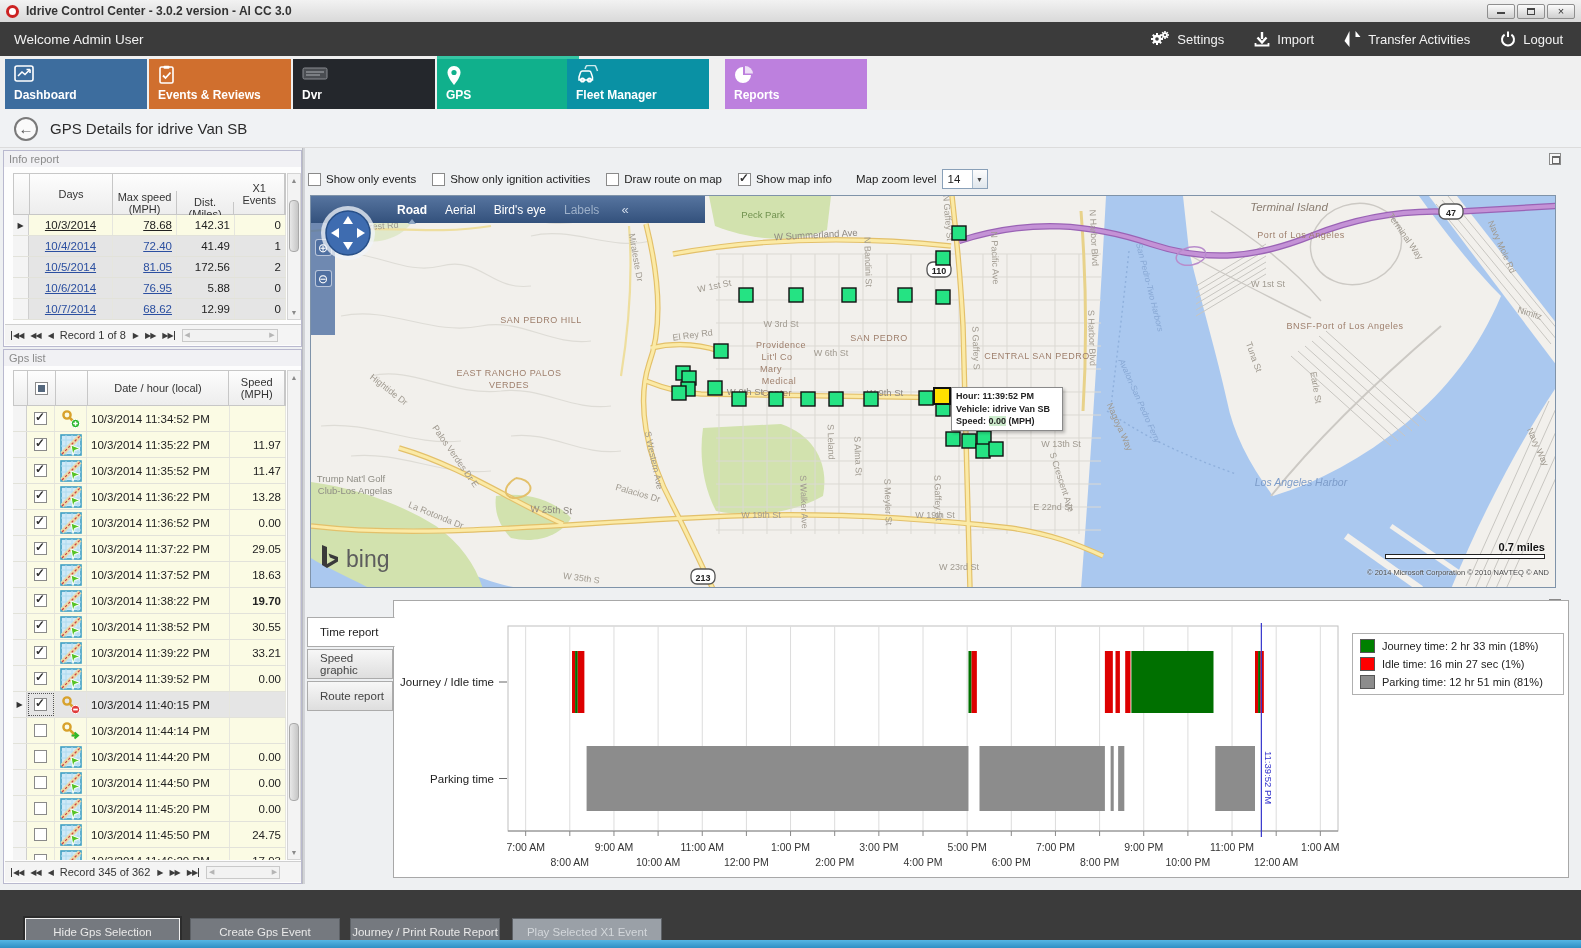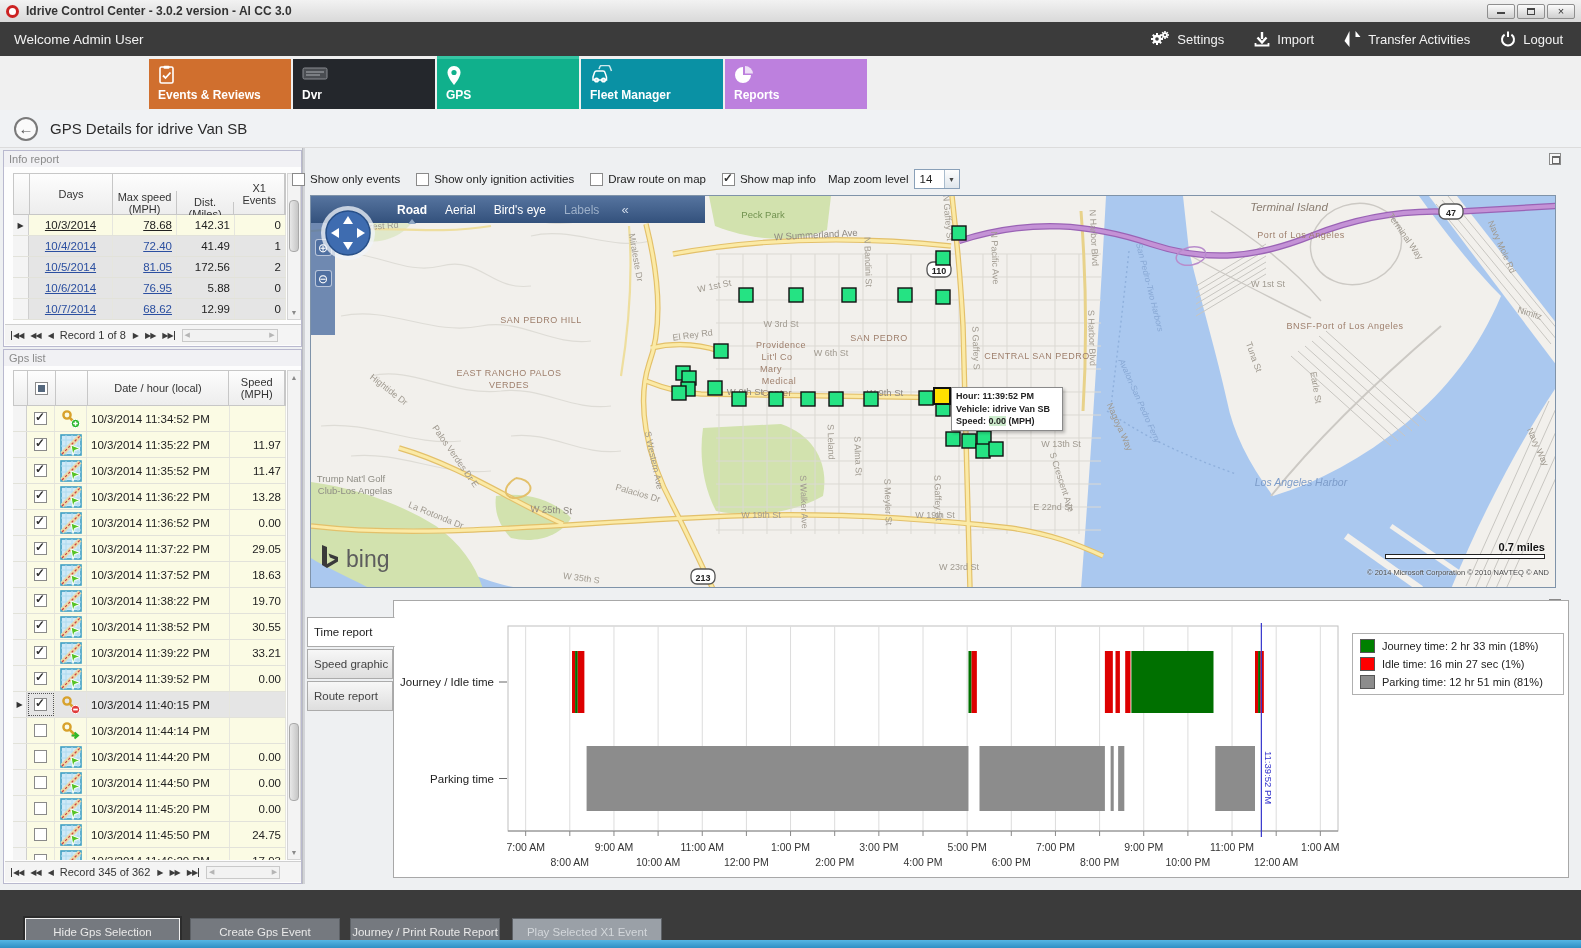--- a/index.html
+++ b/index.html
@@ -50,21 +50,21 @@
   .minihs{height:13px;border:1px solid #c9c9c9;background:#f2f2f2;display:flex;align-items:center;justify-content:space-between;font-size:7px;color:#b5b5b5;padding:0 2px}
   .vscroll{position:absolute;width:14px;background:#f3f3f3;border:1px solid #d4d4d4}
   .vscroll .arr{position:absolute;left:0;width:12px;height:13px;font-size:7px;color:#8a8a8a;text-align:center;line-height:13px}
   .vscroll .thumb{position:absolute;left:1px;width:10px;background:linear-gradient(90deg,#e8e8e8,#c6c6c6);border:1px solid #a9a9a9;border-radius:4px}
   .chk{display:inline-block;width:13px;height:13px;border:1px solid #8a8a8a;background:#fff;position:relative}
   .chk .mark{position:absolute;left:0px;top:-3px;font-size:12px;font-weight:bold;color:#333}
   .chkall{display:inline-block;width:13px;height:13px;border:1px solid #8a8a8a;background:#fff;position:relative}
   .chkall::after{content:"";position:absolute;left:2px;top:2px;width:7px;height:7px;background:#55687e}
   .focusdotted{outline:1px dotted #555;outline-offset:-2px}
   
-  #maprow{position:absolute;left:292px;top:167px;width:1240px;height:24px;display:flex;align-items:center;gap:12px;font-size:11.5px;color:#222}
+  #maprow{position:absolute;left:308px;top:167px;width:1240px;height:24px;display:flex;align-items:center;gap:24px;font-size:11.5px;color:#222}
   .mc{display:flex;align-items:center;gap:5px}
   #zoomsel{width:46px;height:20px;border:1px solid #89a0b8;background:#fff;display:flex;align-items:center;font-size:11.5px}
   #zoomsel .v{flex:1;padding-left:5px}
   #zoomsel .da{width:15px;height:100%;border-left:1px solid #a9bccd;background:linear-gradient(#fdfdfd,#dfe6ec);font-size:7px;color:#444;display:flex;align-items:center;justify-content:center}
   .expandbtn{position:absolute;width:12px;height:12px;border:1px solid #8a8a8a;background:#f7f7f7}
   .expandbtn::after{content:"";position:absolute;left:2px;top:2px;width:6px;height:5px;border:1px solid #666;border-top-width:2px}
   
   #mapwrap{position:absolute;left:310px;top:195px;width:1246px;height:393px;border:1px solid #7f93a9;background:#f2f0ec;overflow:hidden}
   #mapnav{position:absolute;left:0;top:0;width:394px;height:27px;background:linear-gradient(#56749f,#33517c);display:flex;align-items:center;color:#fff;font-size:12px;padding-left:86px;gap:18px;z-index:6}
   #mapnav .mi{position:relative}
@@ -89,21 +89,21 @@
   .ml-g2{fill:#8f8d85;font-size:9.5px}
   .ml-rd{fill:#8e8880;font-size:9.5px}
   .ml-b{fill:#9e7f6c;font-size:9px;letter-spacing:.5px}
   .ml-bi{fill:#8b7e72;font-style:italic;font-size:11.5px}
   .ml-gr{fill:#71924f;font-size:9.5px}
   .ml-bl{fill:#7d9cc9;font-style:italic;font-size:10.5px}
   .ml-bl2{fill:#88a8d4;font-style:italic;font-size:8.5px}
   .shieldtext{fill:#222;font-size:9px;font-weight:bold}
   
   #chartbox{position:absolute;left:393px;top:600px;width:1176px;height:278px;background:#fff;border:1px solid #a8a8a8}
-  .ctab{position:absolute;left:307px;width:86px;height:30px;font-size:11.5px;display:flex;align-items:center;padding-left:6px;color:#444;background:linear-gradient(#f7f7f7,#dedede);border:1px solid #ababab;cursor:default}
+  .ctab{position:absolute;left:307px;width:86px;height:30px;font-size:11.5px;display:flex;align-items:center;padding-left:12px;color:#444;background:linear-gradient(#f7f7f7,#dedede);border:1px solid #ababab;cursor:default}
   .ctab.active{background:#fff;color:#222;width:88px;border-right-color:#fff;z-index:2}
   #legend{position:absolute;left:1352px;top:633px;width:212px;background:#fff;border:1px solid #b0b0b0;padding:5px 7px;display:flex;flex-direction:column;gap:4px;z-index:3}
   .lgrow{display:flex;align-items:center;gap:7px;font-size:11px;color:#222}
   .lgswatch{width:15px;height:14px;border:1px solid #555;flex:0 0 auto}
   
   #footerbar{position:absolute;left:0;top:890px;width:1581px;height:50px;background:#3b3b3b}
   .fbtn{position:absolute;top:28px;height:28px;background:#75797f;color:#e9e9e9;font-size:11.5px;display:flex;align-items:center;justify-content:center;border:1px solid #5d6166}
   .fbtn.focused{border:1px solid #f2f2f2;box-shadow:0 0 0 2px #2c2c2c}
   .fbtn.disabled{background:#9aa0a7;color:#d3d7db}
   #bottomstrip{position:absolute;left:0;top:940px;width:1581px;height:8px;background:linear-gradient(#57b6e4,#2f8fc4)}
@@ -174,20 +174,28 @@
             <path d="M4.6,3.6 A6,6 0 1 0 11.4,3.6" fill="none" stroke="#fff" stro="" ke-width="2" stroke-width="2"></path>
             <line x1="8" y1="0.5" x2="8" y2="6" stroke="#fff" stroke-width="2"></line>
           </svg>
         </span>
         <span>Logout</span>
       </div>
     </div>
 </div>
 
 <div id="tabsrow">
+    <div class="tab" style="left: 5px; background: rgb(61, 109, 158);">
+      <div class="ticon"><svg width="22" height="20" viewBox="0 0 22 20">
+          <rect x="1" y="1" width="18" height="15" rx="2" fill="none" stroke="#fff" stroke-width="1.6"></rect>
+          <path d="M4,11 L8,7 L11,9.5 L16,4.5" fill="none" stroke="#fff" stroke-width="1.6"></path>
+          <path d="M16,4.5 L16,8 M16,4.5 L12.5,4.5" stroke="#fff" stroke-width="1.6" fill="none"></path>
+        </svg></div>
+      <div class="tlabel">Dashboard</div>
+    </div>
     <div class="tab" style="left: 149px; background: rgb(208, 111, 46);">
       <div class="ticon"><svg width="18" height="20" viewBox="0 0 18 20">
           <rect x="2" y="2" width="13" height="16" rx="1.5" fill="none" stroke="#fff" stroke-width="1.6"></rect>
           <rect x="5.5" y="0.8" width="6" height="3" rx="1" fill="#fff"></rect>
           <path d="M5,10.5 L7.5,13 L12.5,7.5" fill="none" stroke="#fff" stroke-width="1.8"></path>
         </svg></div>
       <div class="tlabel">Events &amp; Reviews</div>
     </div>
     <div class="tab" style="left: 293px; background: rgb(36, 39, 44);">
       <div class="ticon"><svg width="26" height="18" viewBox="0 0 26 18">
@@ -198,21 +206,21 @@
       <div class="tlabel">Dvr</div>
     </div>
     <div class="tab active" style="left: 437px; background: rgb(16, 176, 140);">
       <div class="ind"></div>
       <div class="ticon"><svg width="16" height="22" viewBox="0 0 16 22">
           <path d="M8,1 C4,1 1.5,4 1.5,7.5 C1.5,12.5 8,20 8,20 C8,20 14.5,12.5 14.5,7.5 C14.5,4 12,1 8,1 Z" fill="#fff"></path>
           <circle cx="8" cy="7.5" r="2.6" fill="#10b08c"></circle>
         </svg></div>
       <div class="tlabel">GPS</div>
     </div>
-    <div class="tab" style="left: 581px; background: rgb(10, 145, 164); padding-left: 12px;">
+    <div class="tab" style="left: 567px; background: rgb(10, 145, 164); padding-left: 12px;">
       <div class="ticon"><svg width="26" height="20" viewBox="0 0 26 20">
           <g fill="none" stroke="#fff" stroke-width="1.5">
             <path d="M3,12 L4.5,7.5 C4.8,6.6 5.5,6 6.5,6 L13,6 C14,6 14.8,6.6 15,7.5 L16.5,12 L16.5,15 L3,15 Z"></path>
             <circle cx="6.5" cy="15" r="1.8"></circle>
             <circle cx="13.5" cy="15" r="1.8"></circle>
             <path d="M9,4 L10,1.5 C10.3,0.8 11,0.5 11.8,0.5 L18,0.5 C19,0.5 19.8,1 20,2 L21.5,6" opacity=".8"></path>
           </g>
         </svg></div>
       <div class="tlabel">Fleet Manager</div>
     </div>
@@ -524,21 +532,21 @@
               <line x1="1" y1="6" x2="21" y2="6"></line>
               <line x1="1" y1="12" x2="21" y2="12"></line>
               <line x1="1" y1="18" x2="21" y2="18"></line>
             </g>
             <path d="M2,20 L20,2" stroke="#ead9a8" stroke-width="4.5"></path>
             <path d="M2,20 L20,2" stroke="#d04040" stroke-width="1.2" stroke-dasharray="2.5,2"></path>
             <path d="M11,11 L20,14.5 L14.5,16.5 L13,21.5 Z" fill="#56c428" stroke="#fff" stroke-width="1"></path>
           </svg>
         </div>
         <div class="c" style="width: 143px;">10/3/2014 11:38:22 PM</div>
-        <div class="c num" style="width: 56px;">19.70</div>
+        <div class="c num" style="width: 56px; font-weight: bold;">19.70</div>
       </div>
       <div class="trow yellow" style="height: 26px;">
         <div class="c ind" style="width: 14px;"></div>
         <div class="c ctr" style="width: 28px;">
           <span class="chk">
             <span class="mark">✓</span>
           </span>
         </div>
         <div class="c ctr" style="width: 32px;">
           <svg width="22" height="22" viewBox="0 0 22 22">

